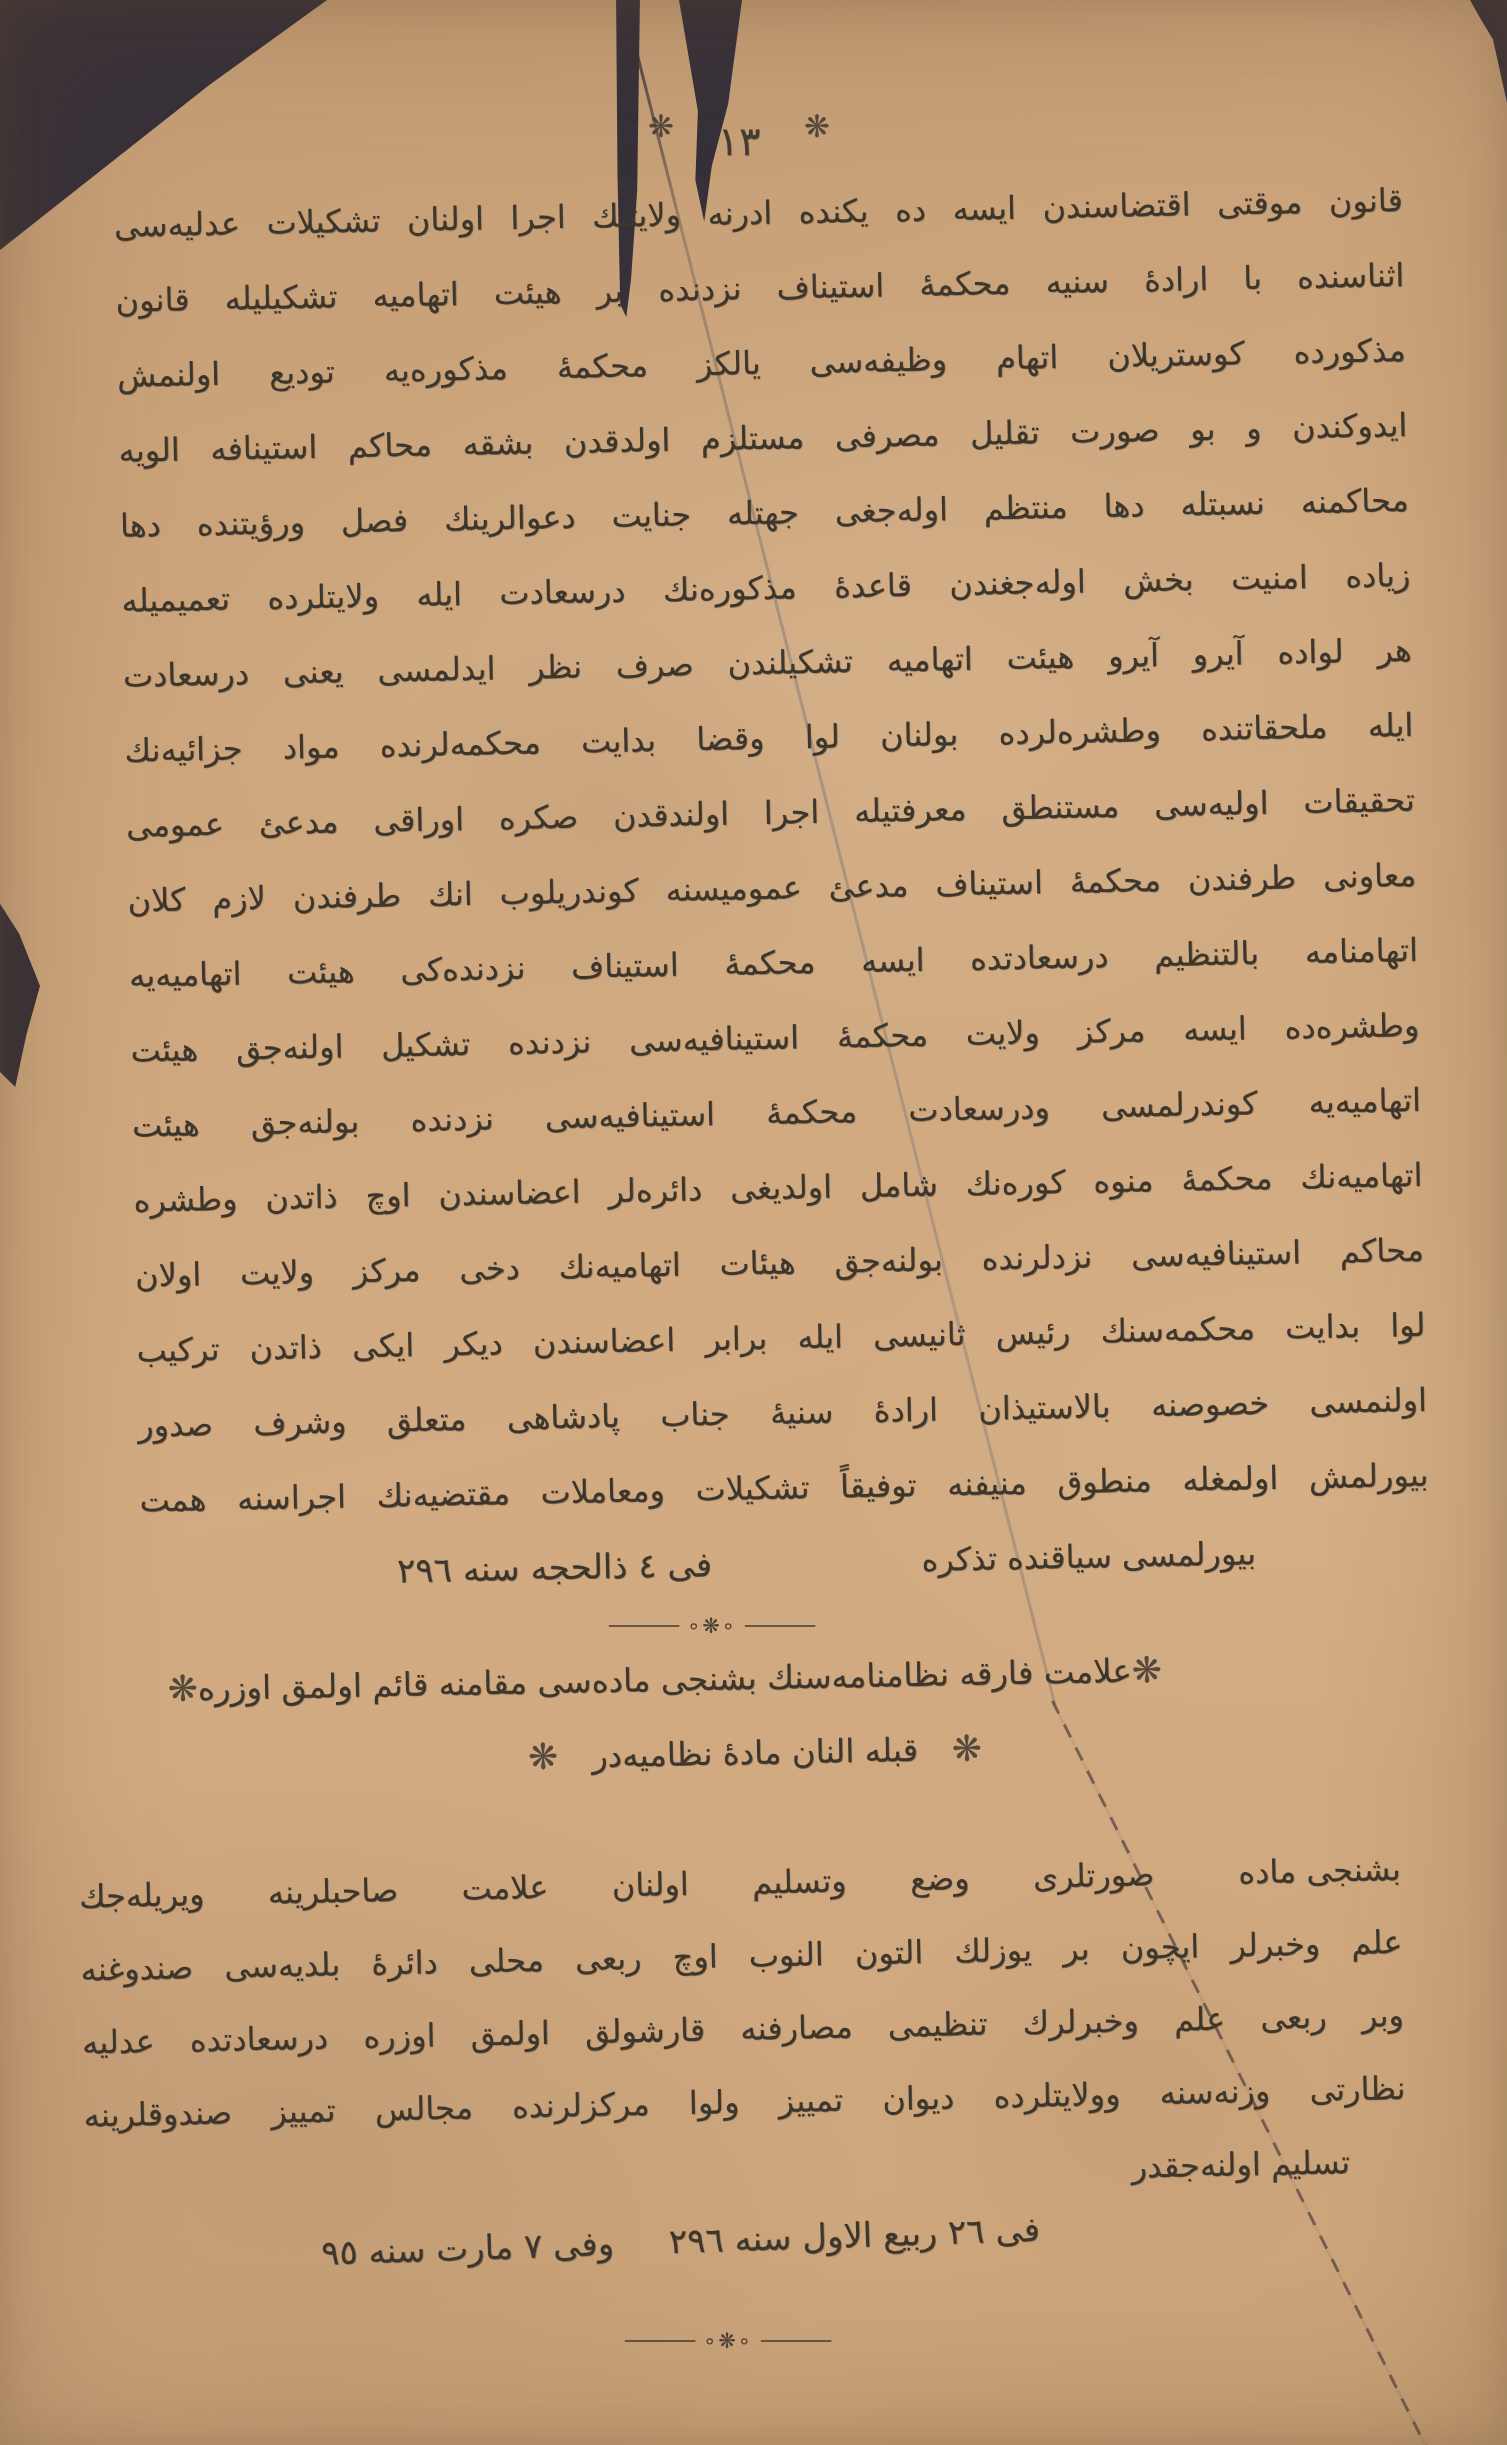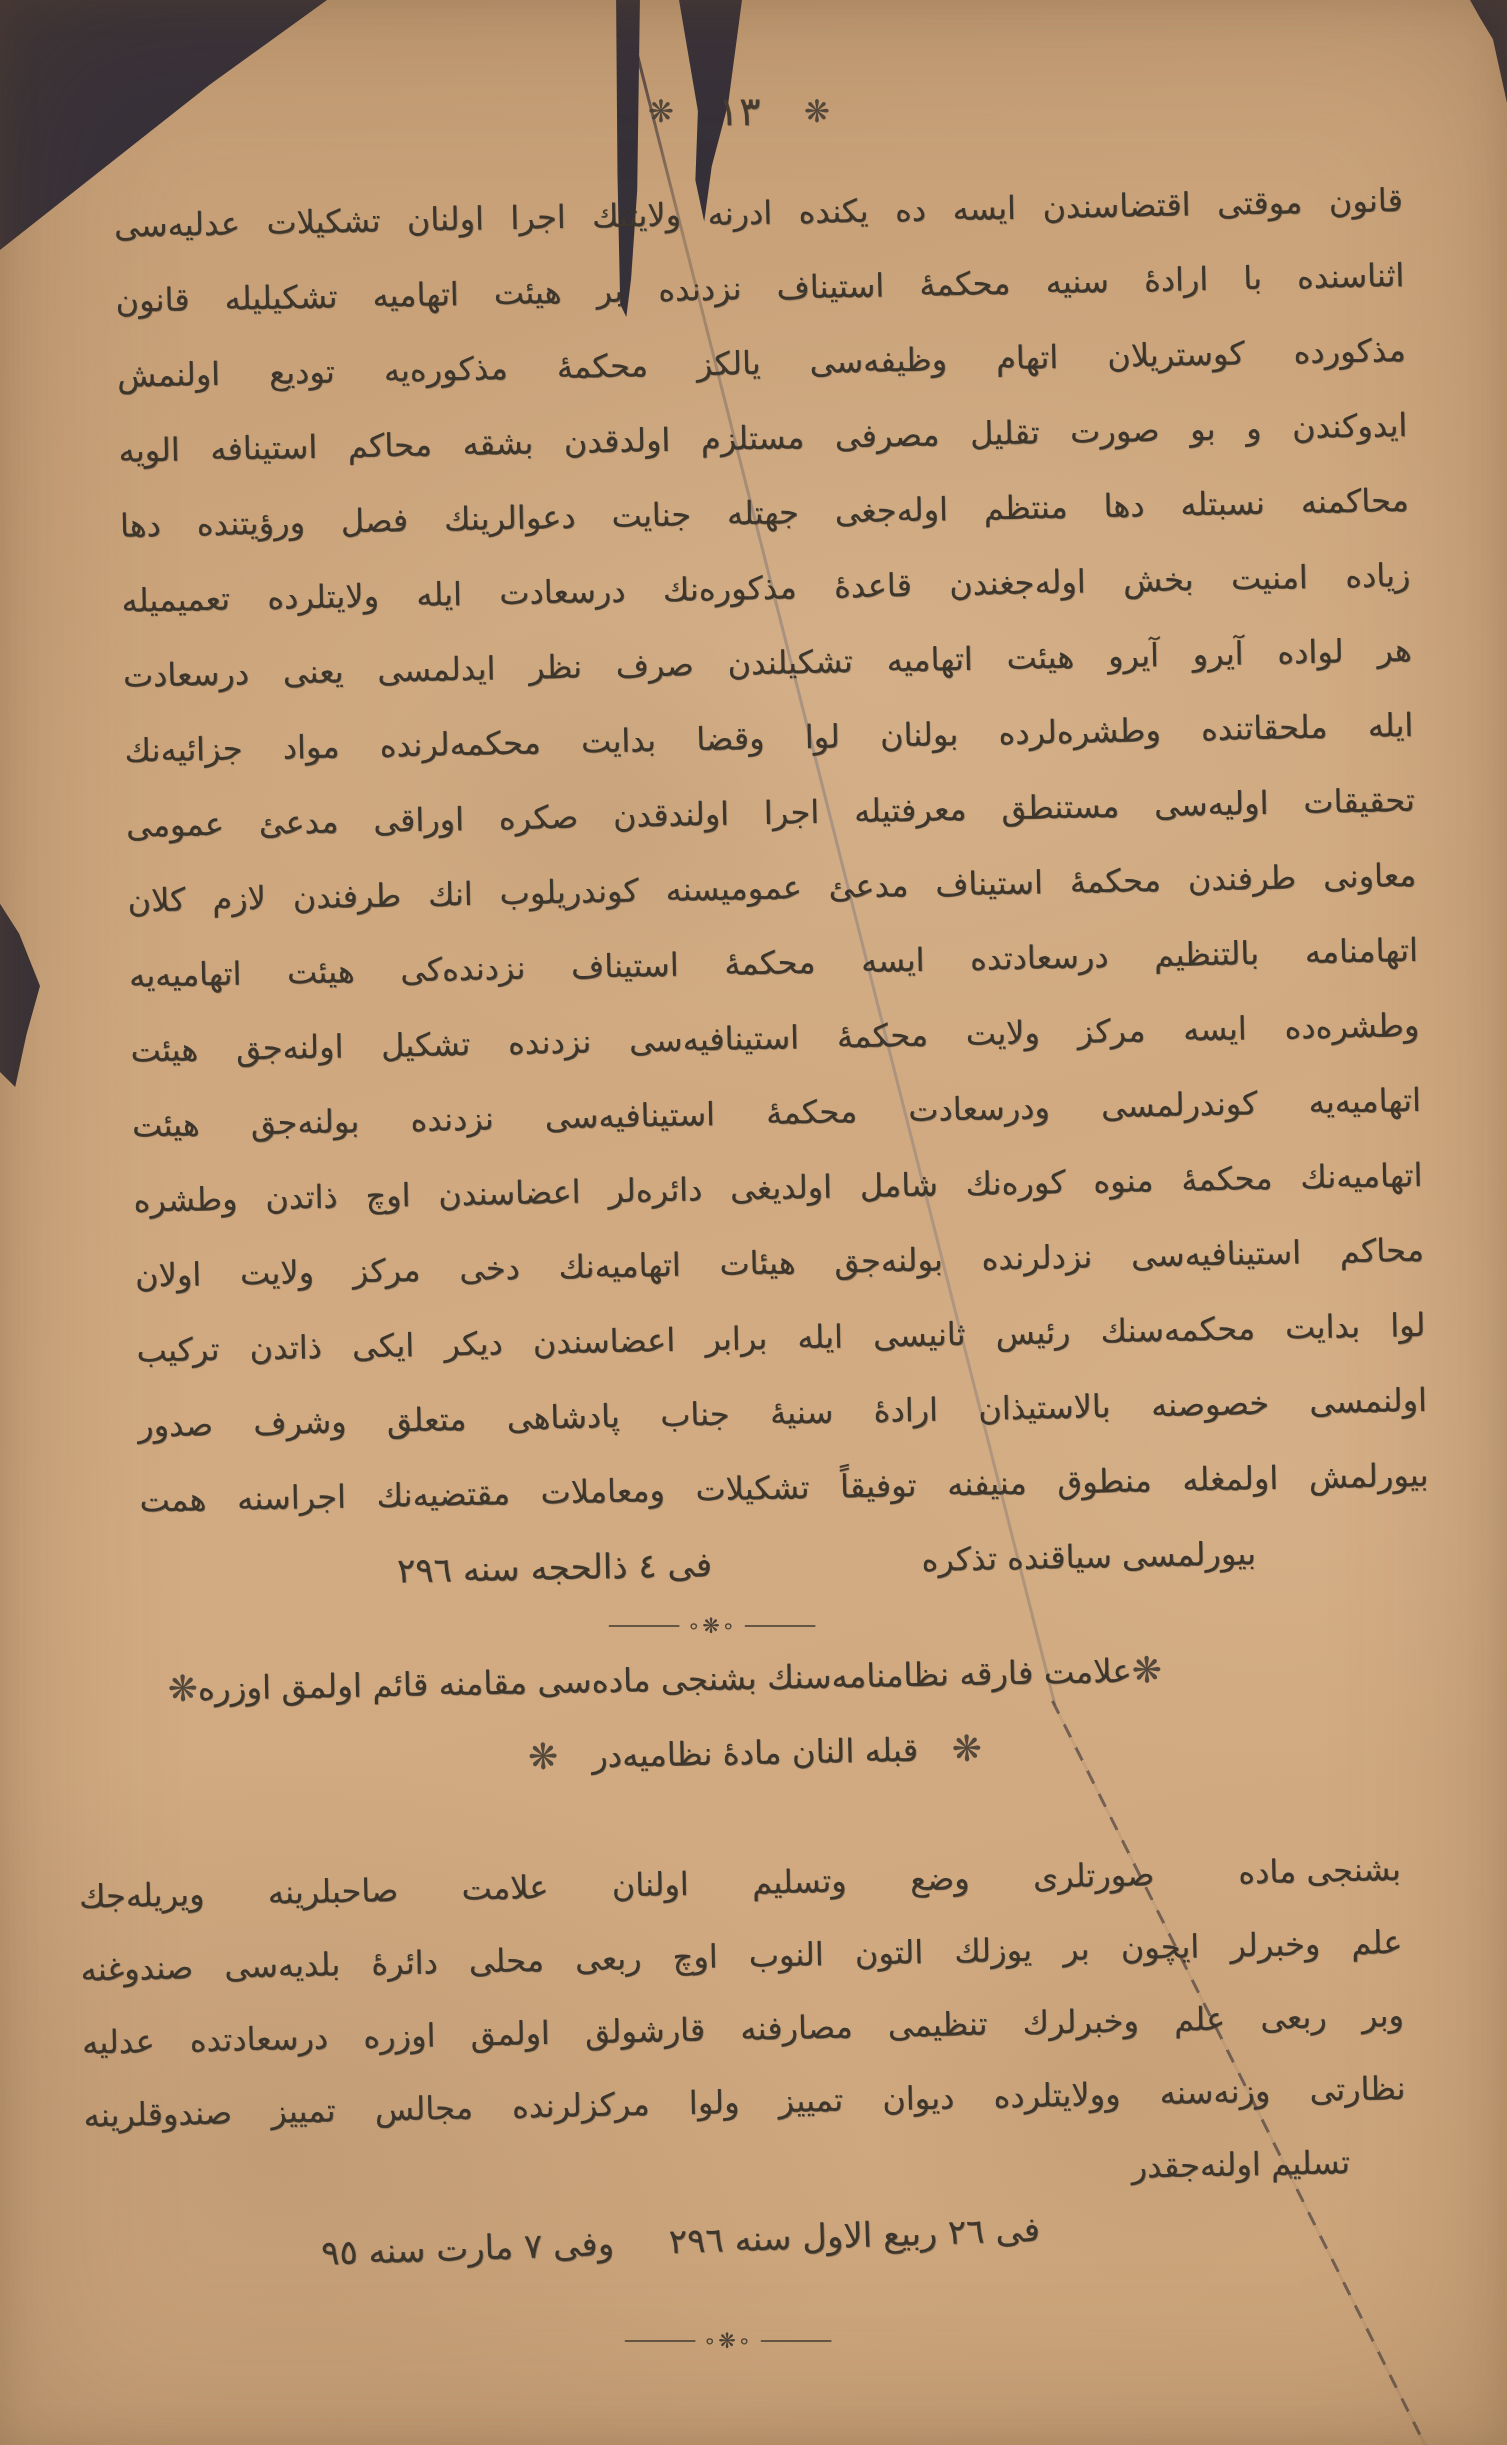--- a/index.html
+++ b/index.html
@@ -46,21 +46,21 @@
       rgba(80,80,95,.28) 100%);}
   .crease2{left:1051px;top:1701px;width:2.9px;height:841px;
     transform:rotate(-26.6deg);transform-origin:top center;
     background:repeating-linear-gradient(to bottom,
       rgba(55,48,52,.60) 0 14.3px, rgba(55,48,52,.08) 14.3px 26px);}
 
   
   .page-header{position:absolute;left:648px;top:88px;width:182px;
     display:flex;align-items:center;justify-content:space-between;
     color:#453c31;}
-  .page-num{font-size:40px;letter-spacing:1.9px;text-shadow:0.5px 0.5px 0.8px rgba(60,50,40,.5);}
+  .page-num{font-size:40px;letter-spacing:1.9px;text-shadow:0.5px 0.5px 0.8px rgba(60,50,40,.5);margin-top:30px;}
   .orn{font-size:31px;color:#4a4136;opacity:.92;}
 
   
   .block{position:absolute;direction:rtl;color:#3d362c;}
   .b1{left:113px;right:105px;top:163px;transform:rotate(-1.15deg);transform-origin:100% 0;}
   .line{height:75px;font-size:32px;line-height:75px;white-space:nowrap;
     text-align:justify;text-align-last:justify;
     text-shadow:0.6px 0.6px 0.7px rgba(62,52,40,.55);}
   .line-last{position:relative;text-align:right;text-align-last:right;padding-right:174px;}
   .closing-date{position:absolute;left:256px;top:0;font-size:34px;letter-spacing:1px;}

